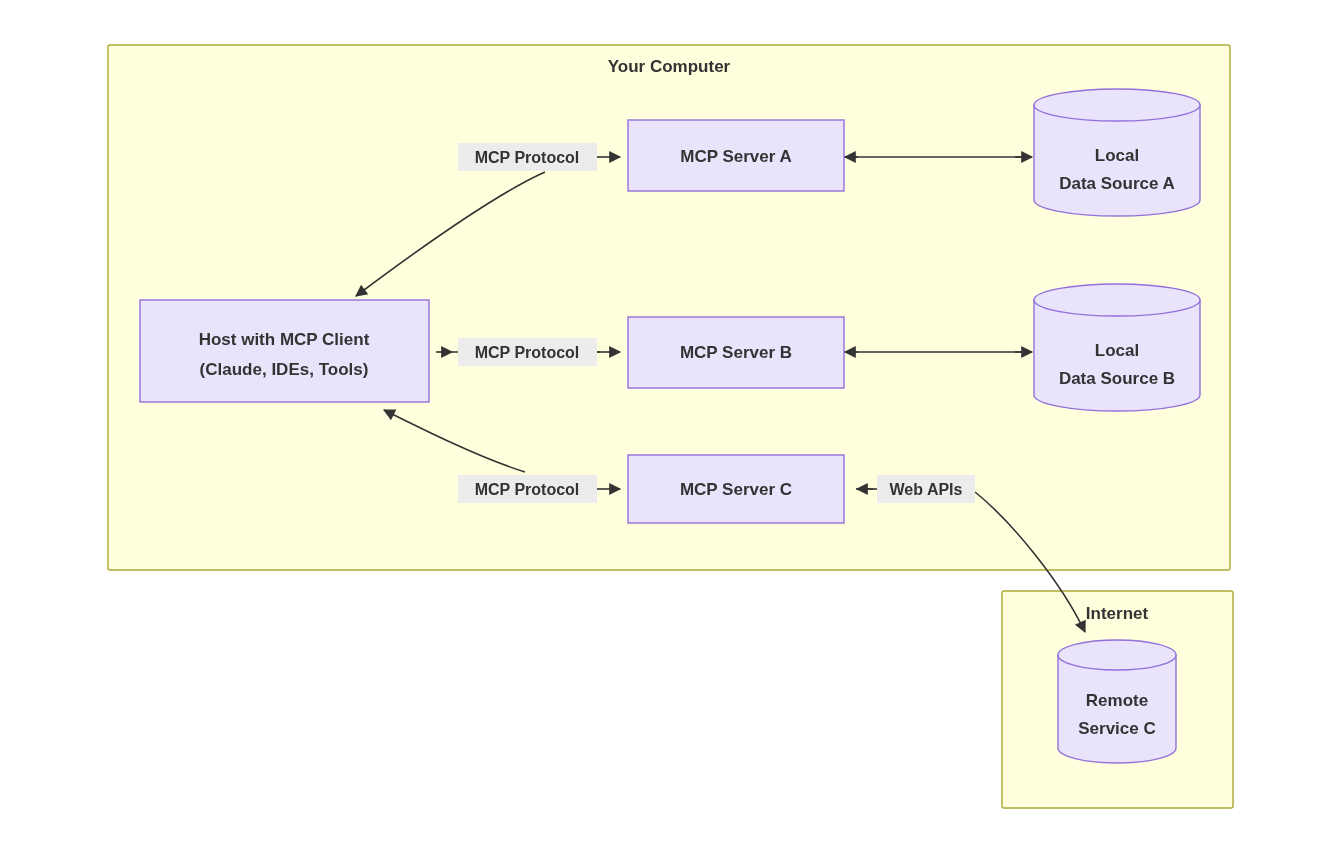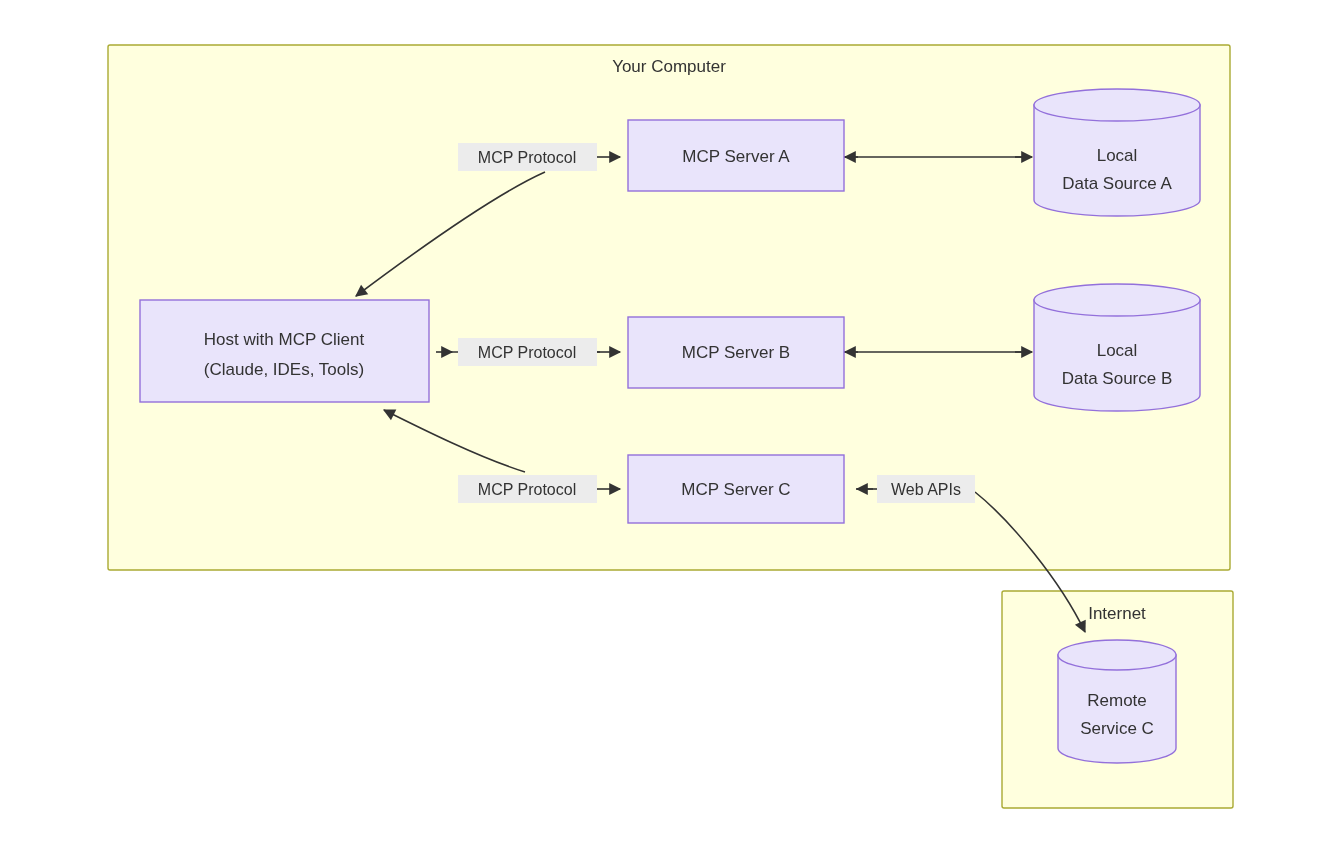--- a/index.html
+++ b/index.html
@@ -11,20 +11,21 @@
   body {
     width: 1318px;
     height: 858px;
     font-family: "Liberation Sans", sans-serif;
     overflow: hidden;
   }
   #diagram-root {
     position: relative;
     width: 1318px;
     height: 858px;
+    font-weight: bold;
   }
   svg.diagram-svg {
     position: absolute;
     top: 0;
     left: 0;
     width: 1318px;
     height: 858px;
   }
   .node-label,
   .edge-label,

